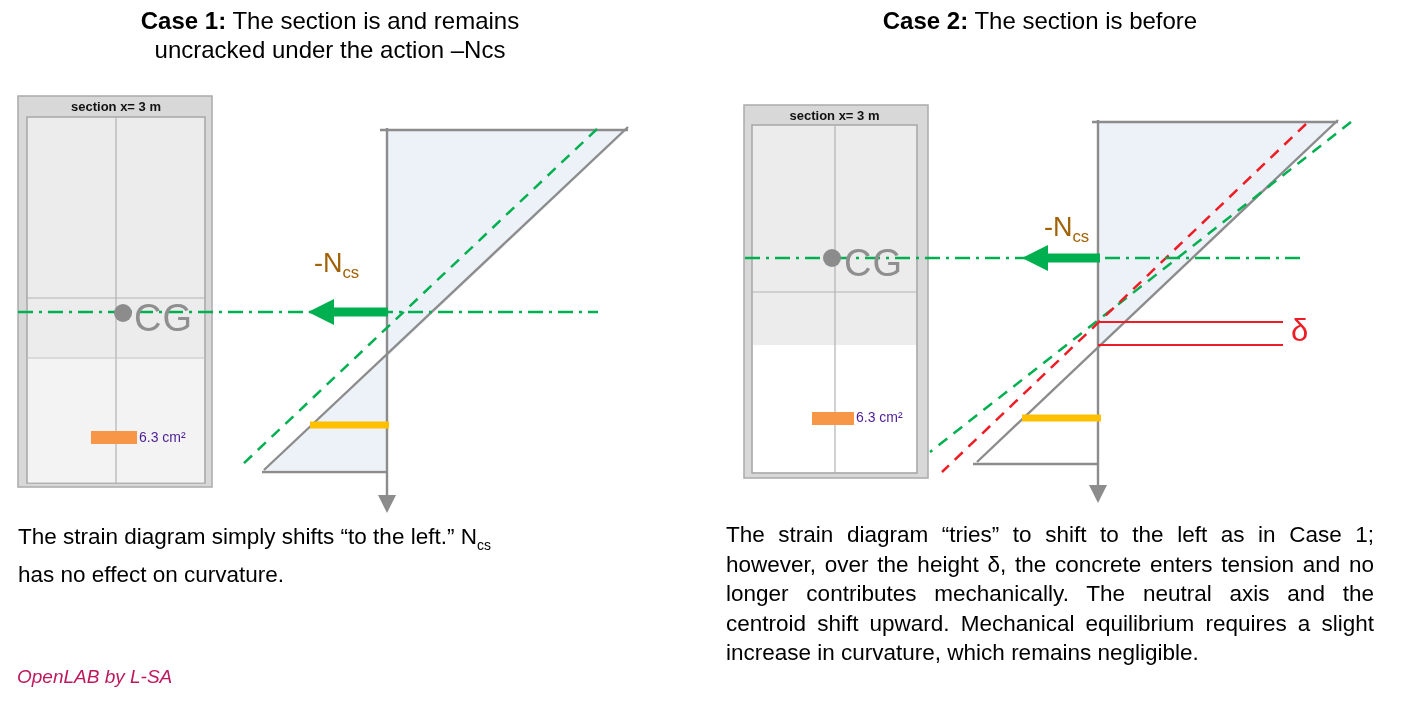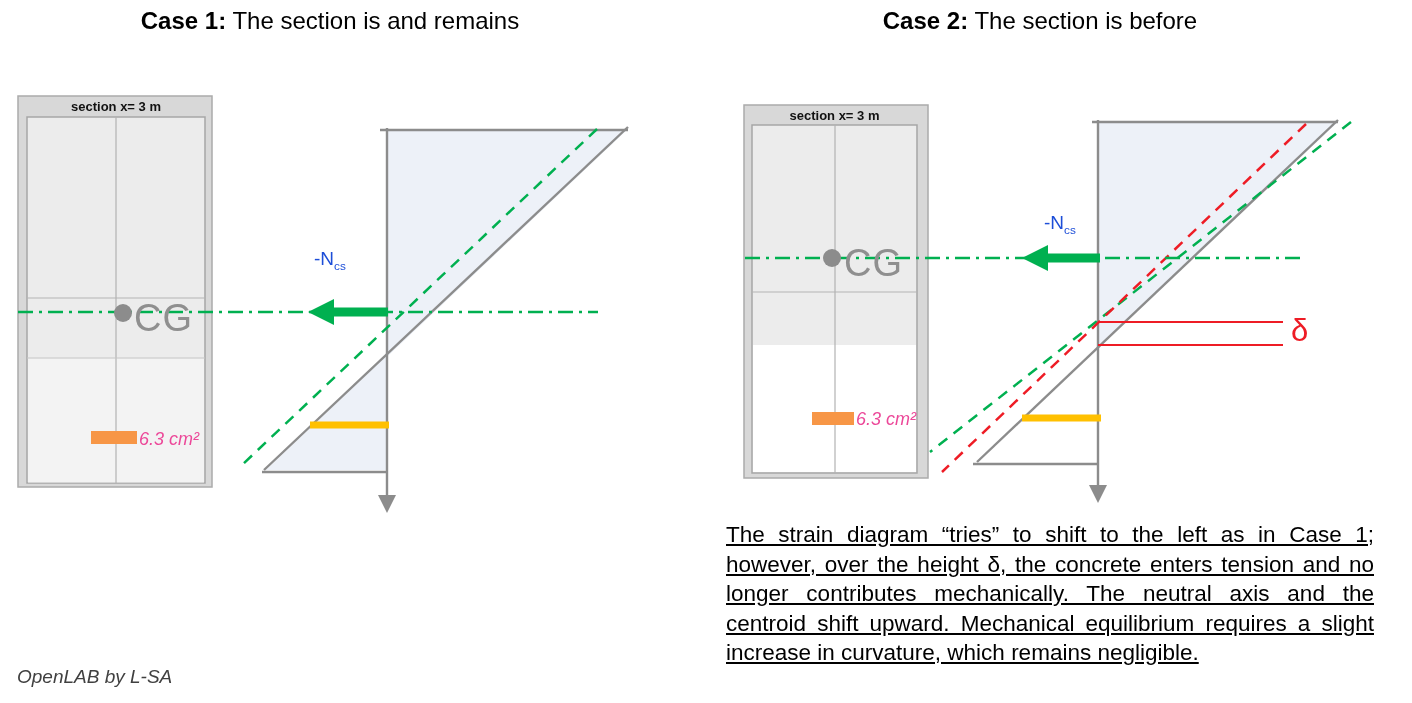--- a/index.html
+++ b/index.html
@@ -6,28 +6,28 @@
   .stage{
     position:relative;width:1412px;height:703px;background:#ffffff;overflow:hidden;
     font-family:"Liberation Sans",sans-serif;color:#111;
   }
   .abs{position:absolute;}
   svg{position:absolute;left:0;top:0;}
   .case-title{font-size:24px;line-height:29px;text-align:center;color:#000;}
   .case-title .b{font-weight:700;}
   .sec-header{font-size:13px;font-weight:700;text-align:center;color:#111;}
   .cg-text{font-size:38px;color:#8F8F8F;letter-spacing:1px;}
-  .rebar-text{font-size:18px;color:#ec4899;font-style:italic;}
-  .force-label{font-size:19px;color:#1d4ed8;white-space:nowrap;}
+  .rebar-text{font-size:14px;color:#4c1d95;}
+  .force-label{font-size:27px;color:#a16207;white-space:nowrap;}
   .force-label sub{font-size:0.62em;}
   .delta-label{font-size:31px;color:#EE1C25;}
   .caption{font-size:22.5px;line-height:29.5px;color:#000;}
   .caption sub{font-size:0.62em;}
   .caption-right{text-align:justify;}
-  .watermark{font-size:19px;font-style:italic;color:#404040;}
+  .watermark{font-size:19px;font-style:italic;color:#be185d;}
 </style>
 </head>
 <body>
 
 <div class="stage">
 
   <svg width="1412" height="703" viewBox="0 0 1412 703">
 
     <g>
       <rect x="18" y="96" width="194" height="391" fill="#D8D8D8" stroke="#ABABAB" stroke-width="1.5"></rect>
@@ -78,20 +78,21 @@
       <line x1="1098" y1="322" x2="1283" y2="322" stroke="#EE1C25" stroke-width="2.2"></line>
       <line x1="1098" y1="345" x2="1283" y2="345" stroke="#EE1C25" stroke-width="2.2"></line>
       <line x1="1100" y1="258" x2="1048" y2="258" stroke="#00B050" stroke-width="9"></line>
       <polygon points="1048,245 1048,271 1022,258" fill="#00B050"></polygon>
       <line x1="1022" y1="418" x2="1101" y2="418" stroke="#FFC000" stroke-width="7"></line>
     </g>
   </svg>
 
   <div class="abs case-title" style="left:60px;top:6px;width:540px;">
     <span class="b">Case 1:</span><span> The section is and remains</span><br>
+    <span>uncracked under the action –Ncs</span>
   </div>
 
   <div class="abs case-title" style="left:770px;top:6px;width:540px;">
     <span class="b">Case 2:</span><span> The section is before</span><br>
   </div>
 
   <div class="abs sec-header" style="left:27px;top:99px;width:178px;">section x= 3 m</div>
   <div class="abs sec-header" style="left:752px;top:108px;width:165px;">section x= 3 m</div>
 
   <div class="abs cg-text" style="left:134px;top:297px;">CG</div>
@@ -102,18 +103,22 @@
 
   <div class="abs force-label" style="left:314px;top:248px;">
     <span>-N</span><sub>cs</sub>
   </div>
   <div class="abs force-label" style="left:1044px;top:212px;">
     <span>-N</span><sub>cs</sub>
   </div>
 
   <div class="abs delta-label" style="left:1291px;top:313px;">δ</div>
 
+  <div class="abs caption" style="left:18px;top:522px;width:620px;">
+    <span>The strain diagram simply shifts “to the left.” N</span><sub>cs</sub><br>
+    <span>has no effect on curvature.</span>
+  </div>
 
-  <div class="abs caption caption-right" style="left:726px;top:520px;width:648px;text-decoration:underline;">The strain diagram “tries” to shift to the left as in Case 1; however, over the height δ, the concrete enters tension and no longer contributes mechanically. The neutral axis and the centroid shift upward. Mechanical equilibrium requires a slight increase in curvature, which remains negligible.</div>
+  <div class="abs caption caption-right" style="left:726px;top:520px;width:648px;">The strain diagram “tries” to shift to the left as in Case 1; however, over the height δ, the concrete enters tension and no longer contributes mechanically. The neutral axis and the centroid shift upward. Mechanical equilibrium requires a slight increase in curvature, which remains negligible.</div>
 
   <div class="abs watermark" style="left:17px;top:666px;">OpenLAB by L-SA</div>
 
 </div>
 
 </body></html>

